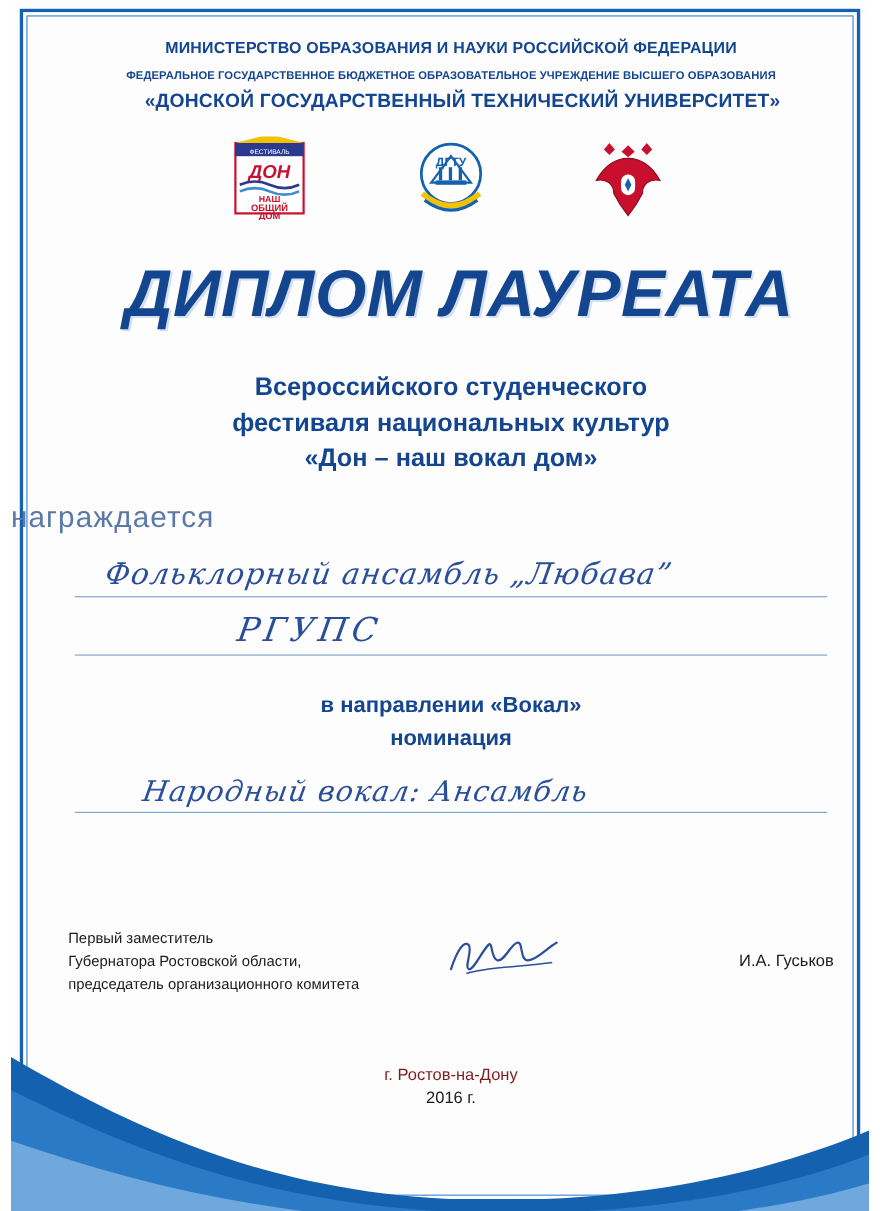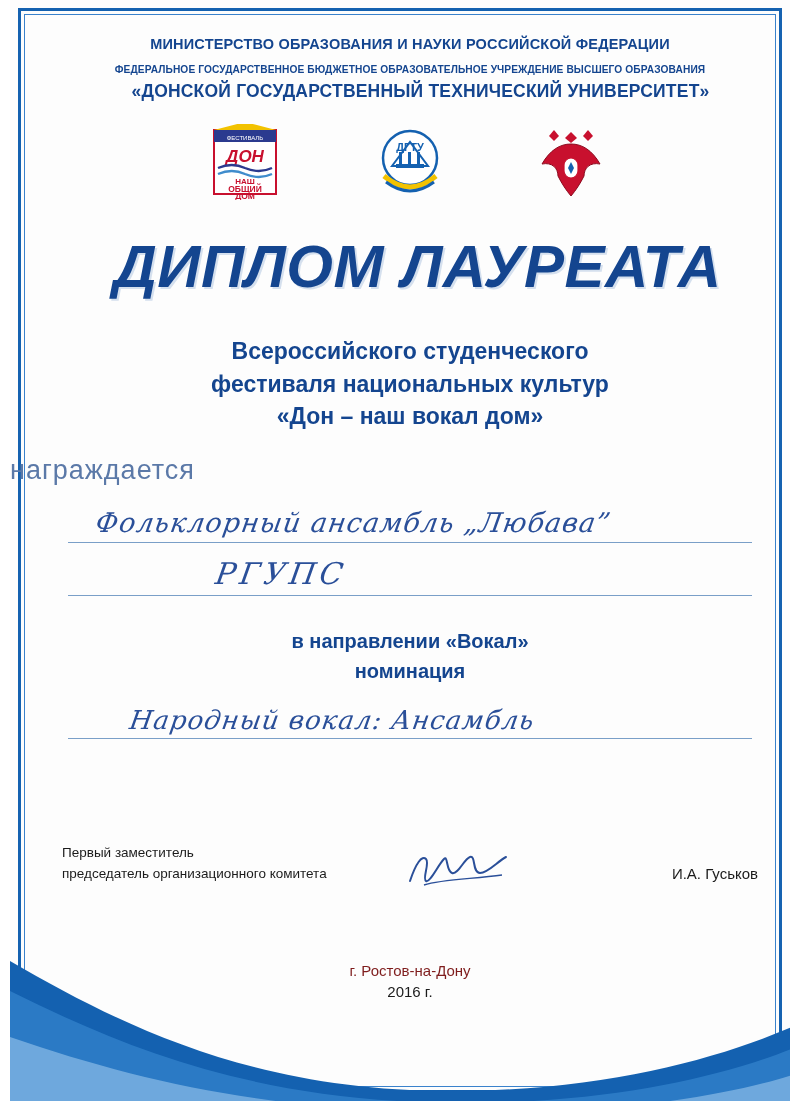--- a/index.html
+++ b/index.html
@@ -324,20 +324,21 @@
       <div>номинация</div>
     </div>
 
     <div class="hw-line-nom">
       <span class="hw-text hw-3">Народный вокал: Ансамбль</span>
     </div>
 
     <div class="sign-row">
       <div class="sign-left">
         <div>Первый заместитель</div>
+        <div>Губернатора Ростовской области,</div>
         <div>председатель организационного комитета</div>
       </div>
       <div class="sign-mid">
         <svg class="signature-svg" width="130" height="52" viewBox="0 0 130 52">
           <path d="M8,36 C14,18 20,10 24,14 C28,18 20,34 24,36 C28,38 36,20 42,14 C46,10 44,26 50,28 C56,30 62,14 68,12 C74,10 70,28 78,28 C86,28 96,16 104,12" stroke="#2a4f99" stroke-width="2" fill="none" stroke-linecap="round"></path>
           <path d="M22,40 C40,34 72,34 100,30" stroke="#2a4f99" stroke-width="1.4" fill="none"></path>
         </svg>
       </div>
       <div class="sign-right">И.А. Гуськов</div>
     </div>

